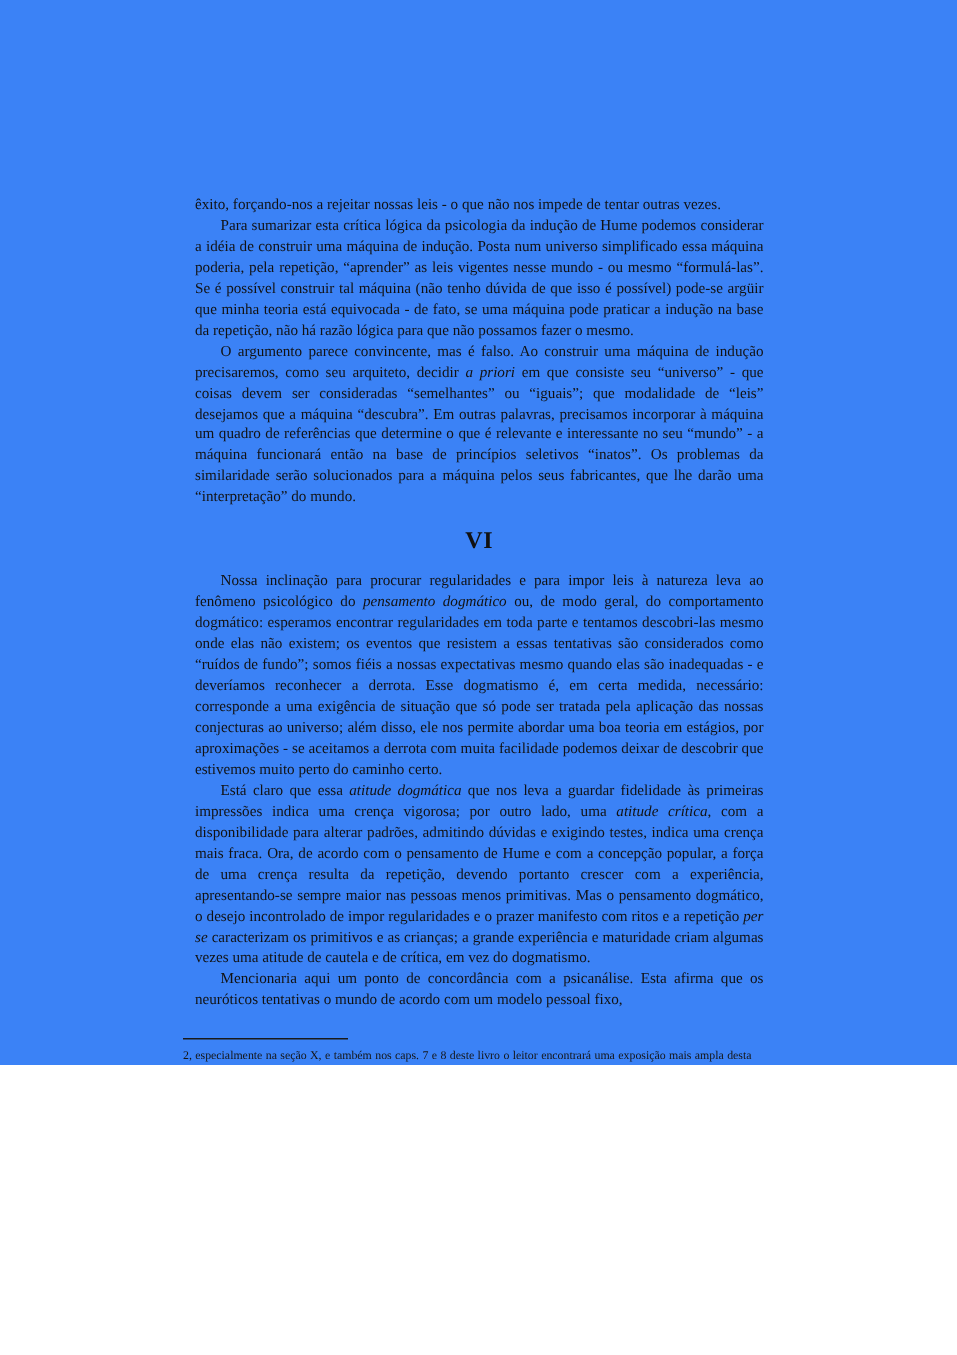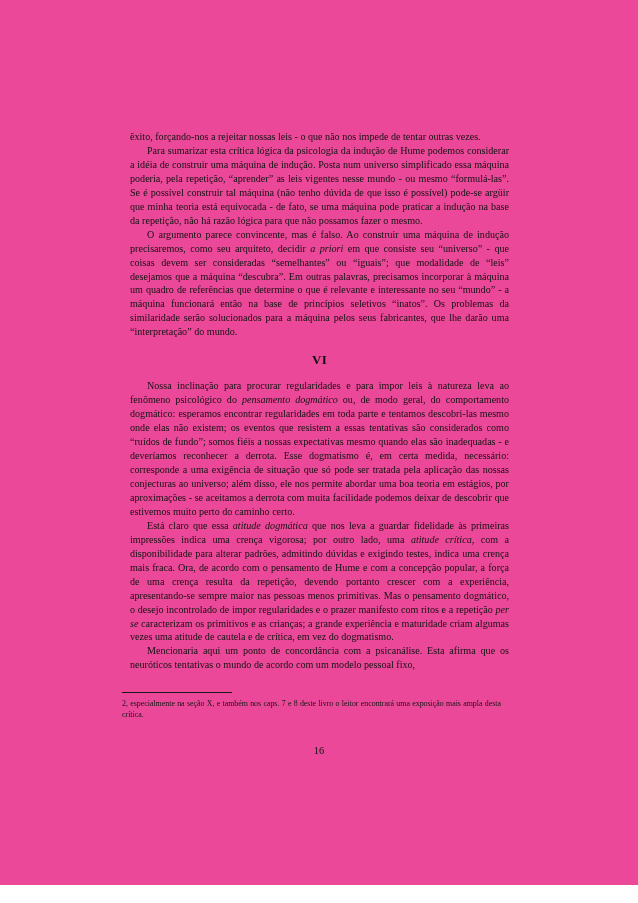--- a/index.html
+++ b/index.html
@@ -4,22 +4,22 @@
 <title>Page 17</title>
 <style>
   html, body {
     margin: 0;
     padding: 0;
     background: #ffffff;
   }
   .page {
     position: relative;
     width: 638px;
-    height: 885px;
-    background: #ec4899;
+    height: 710px;
+    background: #3b82f6;
     font-family: "Liberation Serif", "DejaVu Serif", serif;
     color: #1a1a1a;
     overflow: hidden;
   }
   .text-column {
     position: absolute;
     left: 130px;
     top: 130px;
     width: 379px;
   }
@@ -33,21 +33,21 @@
     hyphens: none;
     color: #121212;
   }
   p.indent {
     text-indent: 17px;
     font-family: Liberation Serif, serif;
   }
   .section-heading {
     margin: 0;
     padding: 13px 0 11px 0;
-    font-size: 13px;
+    font-size: 16px;
     font-weight: bold;
     text-align: center;
     letter-spacing: 0.4px;
     color: #111111;
   }
   .italic {
     font-style: italic;
   }
   .footnote-block {
     position: absolute;

